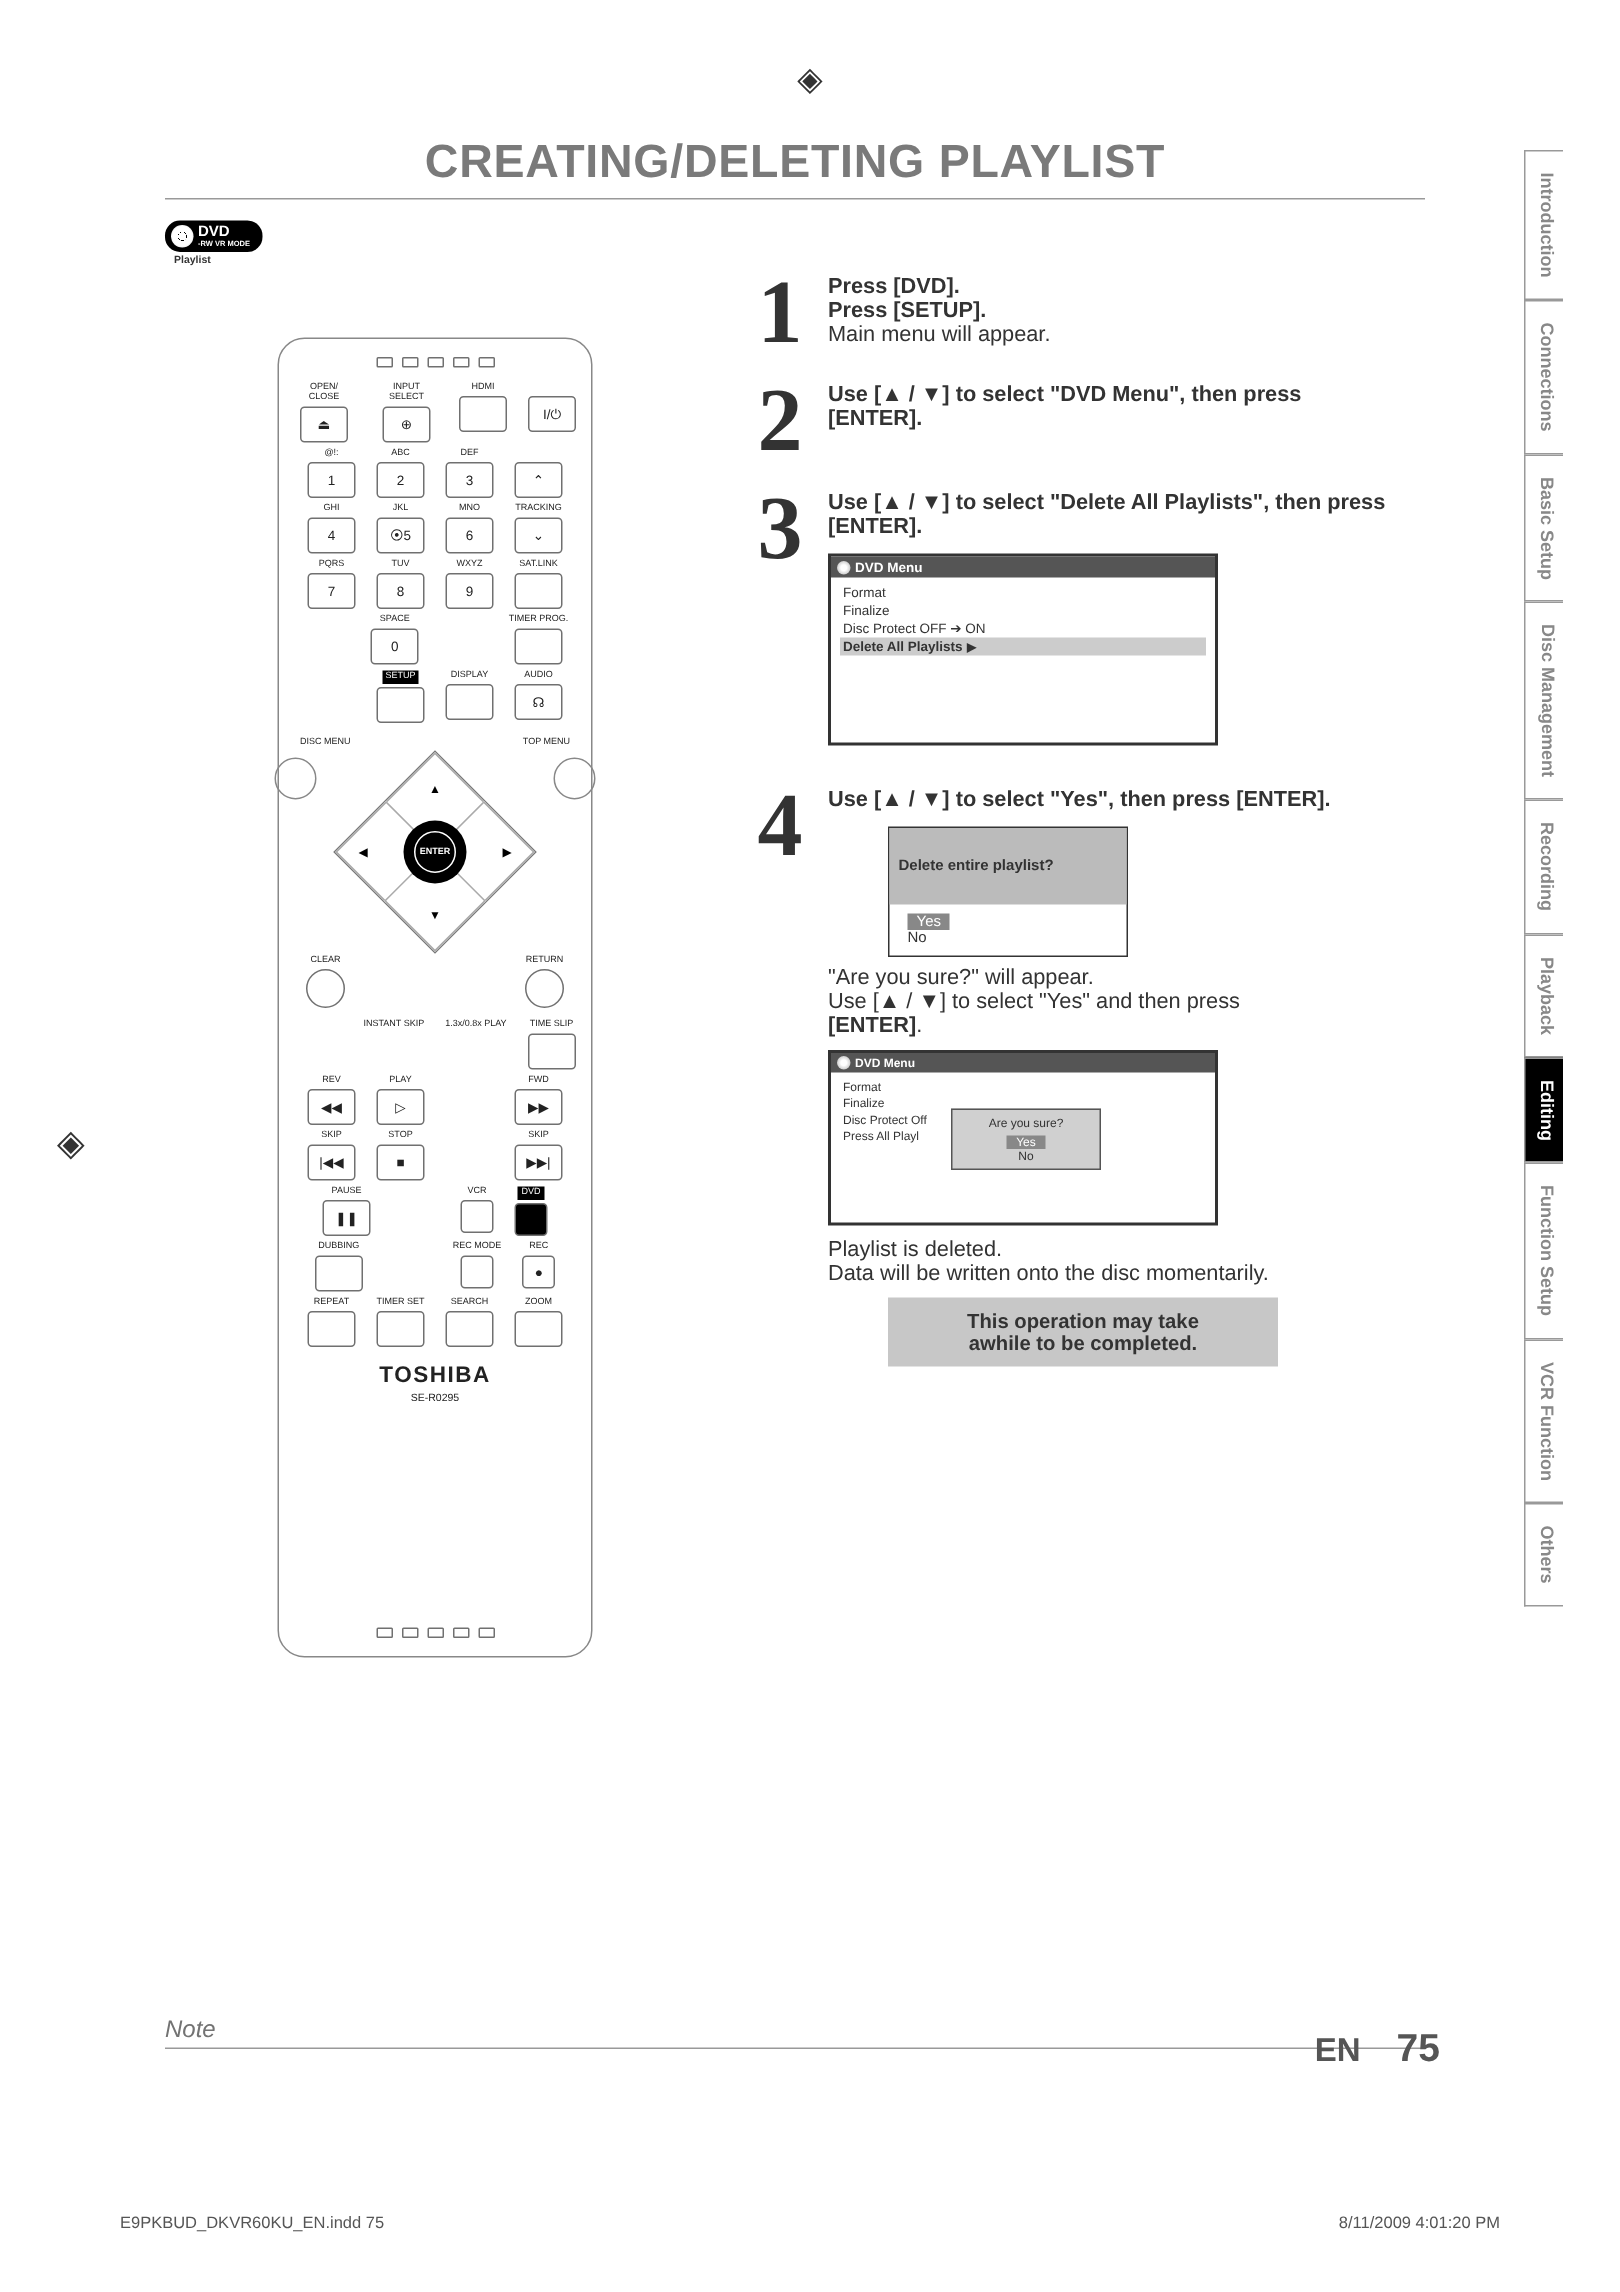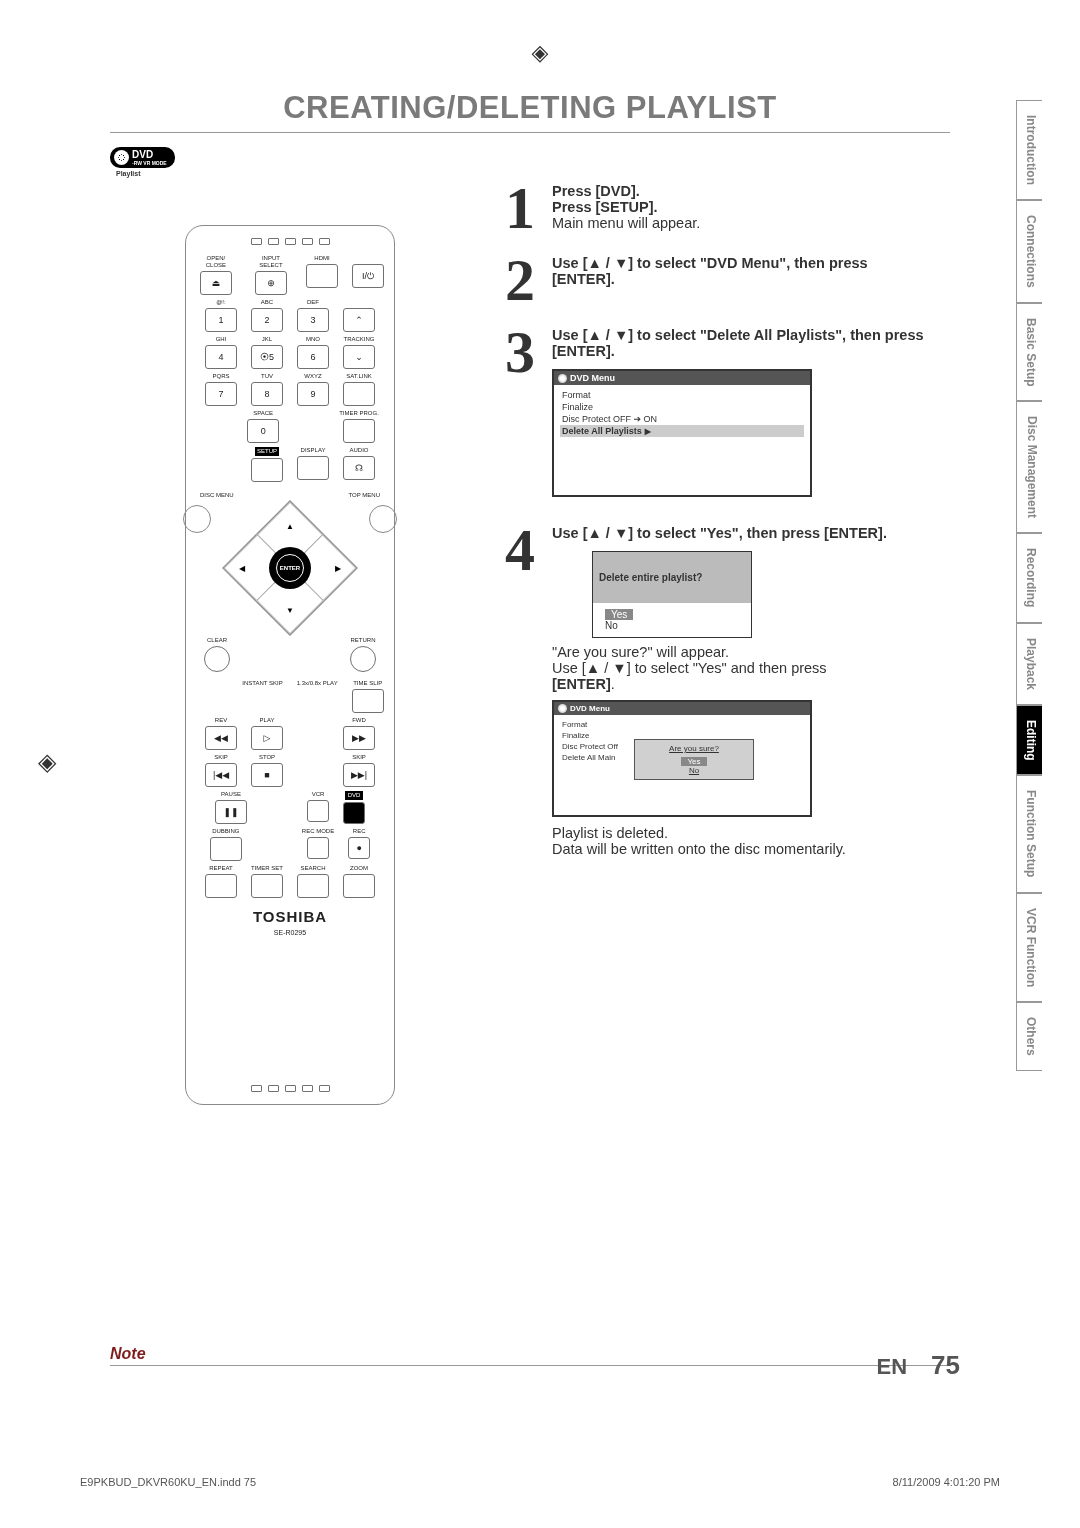--- a/index.html
+++ b/index.html
@@ -62,24 +62,24 @@
 
 .confirm-box { width:160px; border:1px solid #333; margin:10px 0 6px 40px; font-size:10px;}
 .confirm-head { background:#bbb; padding:20px 6px; font-weight:bold; font-size:10px;}
 .confirm-body { padding:6px 12px; }
 .hl { background:#888; color:#fff; padding:0 6px; display:inline-block; }
 
 .grey-msg { background:#c7c7c7; text-align:center; font-weight:bold; font-size:13.5px; padding:8px 14px; margin:8px 0 0 40px; width: 260px;}
 
 .mini2 { width:260px; border:2px solid #333; font-size:8px; margin:8px 0;}
 .mini2 .ms-body{min-height:100px; position:relative; padding:4px 6px;}
-.popup { position:absolute; left:80px; top:24px; width:120px; border:1px solid #555; background:#d0d0d0; font-size:8px; text-align:center; padding:4px;text-decoration:underline;}
+.popup { position:absolute; left:80px; top:24px; width:100px; border:1px solid #555; background:#d0d0d0; font-size:8px; text-align:center; padding:4px;}
 
 .note-block { margin-top: 240px; }
-.note-title { font-style: italic; font-weight: bold; color:#7f1d1d; border-bottom:1px solid #999; font-size:16px; padding-bottom:2px; margin-bottom:4px; }
+.note-title { font-style: italic; font-weight: normal; color:#737373; border-bottom:1px solid #999; font-size:16px; padding-bottom:2px; margin-bottom:4px; }
 .note-text { font-size:14px; }
 
 .side-tabs { position:absolute; right:38px; top:100px; width:26px; display:flex; flex-direction:column; }
 .tab { writing-mode: vertical-rl; text-orientation: mixed; font-size:12px; font-weight:bold; color:#888; border-left:1px solid #999; border-top:1px solid #999; border-bottom:1px solid #999; padding:14px 4px; text-align:center; background:#fff; }
 .tab.active { background:#000; color:#fff; }
 .tab.split { line-height:13px; }
 
 .footer { position:absolute; right:120px; top:1350px; font-size:22px; font-weight:bold; color:#555;}
 .footer .pg { font-size:26px; margin-left:24px;}
 .foot-left { position:absolute; left:80px; bottom:40px; font-size:11px; color:#555;}
@@ -427,31 +427,35 @@
 
           <div class="mini2">
             <div class="ms-head">
                 <span class="d"></span>
                 <span>DVD Menu</span>
               </div>
             <div class="ms-body">
               <div class="ms-row">Format</div>
               <div class="ms-row">Finalize</div>
               <div class="ms-row">Disc Protect Off</div>
-              <div class="ms-row">Delete All Main</div>
+              <div class="ms-row">Press All Playl</div>
               <div class="popup">
                 <div>Are you sure?</div>
                 <div style="margin-top:4px"><span class="hl">Yes</span></div>
                 <div>No</div>
               </div>
             </div>
           </div>
 
           <div>Playlist is deleted.</div>
           <div>Data will be written onto the disc momentarily.</div>
+          <div class="grey-msg">
+            <div>This operation may take</div>
+            <div>awhile to be completed.</div>
+          </div>
         </div>
       </div>
     </div>
   </div>
 
   <div class="note-block">
     <div class="note-title">Note</div>
   </div>
 </div>
 

